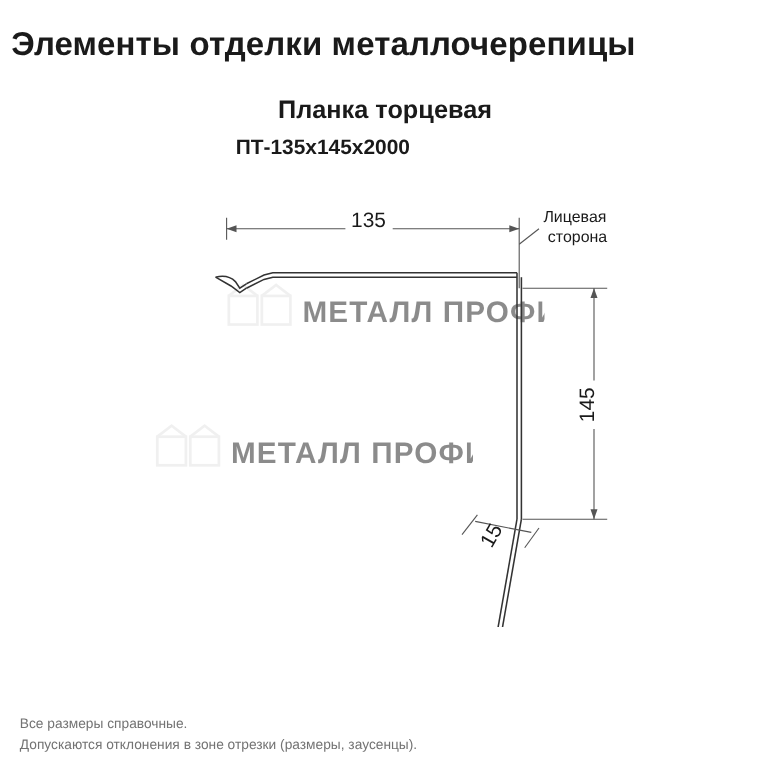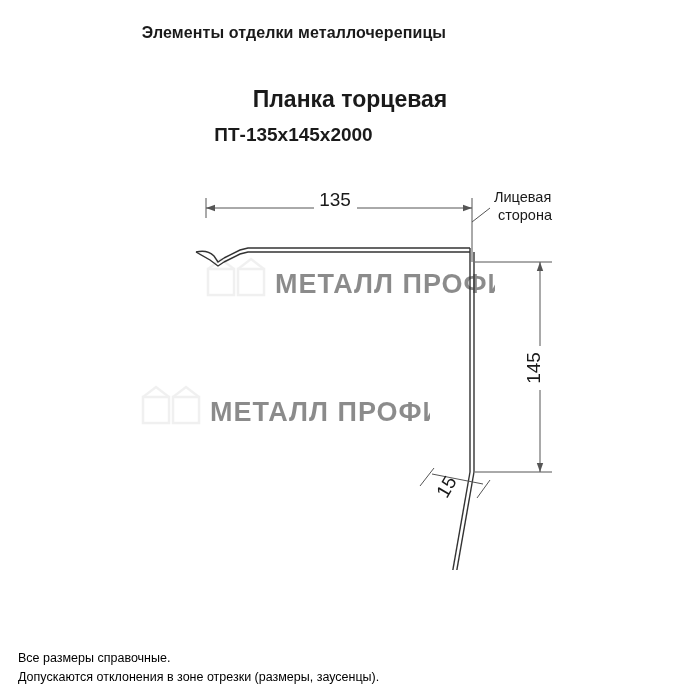--- a/index.html
+++ b/index.html
@@ -18,21 +18,21 @@
   .page {
     position: absolute;
     inset: 0;
   }
   .title {
     position: absolute;
     top: 24px;
     left: 0;
     width: 588px;
     text-align: center;
-    font-size: 16px;
+    font-size: 30px;
     font-weight: bold;
     letter-spacing: 0.1px;
   }
   .subtitle {
     position: absolute;
     top: 86px;
     left: 0;
     width: 700px;
     text-align: center;
     font-size: 23px;
@@ -59,21 +59,21 @@
     position: absolute;
     pointer-events: none;
     opacity: 0.5;
   }
   .wm1 { left: 205px; top: 255px; }
   .wm2 { left: 140px; top: 383px; }
   .footnote {
     position: absolute;
     left: 18px;
     font-size: 12.5px;
-    color: #000000;
+    color: #737373;
   }
   .footnote-1 { top: 651px; }
   .footnote-2 { top: 670px; }
   svg text {
     font-family: "Liberation Sans", sans-serif;
     fill: #1a1a1a;
   }
 </style>
 </head>
 <body>

